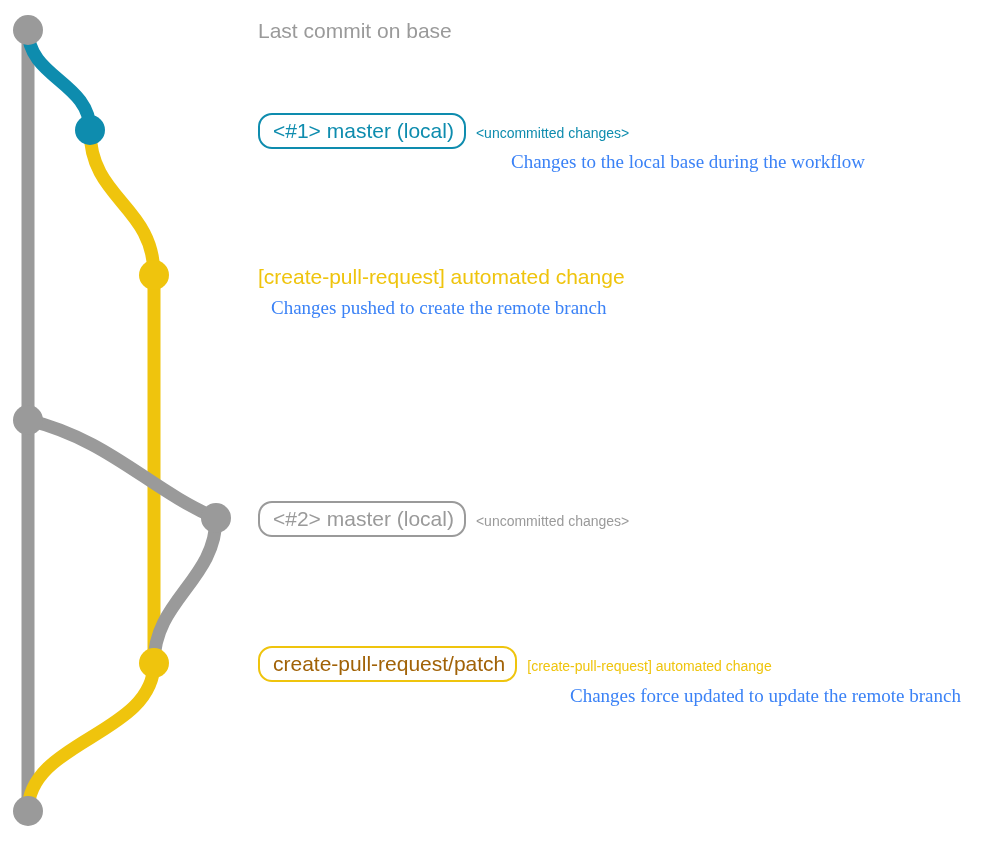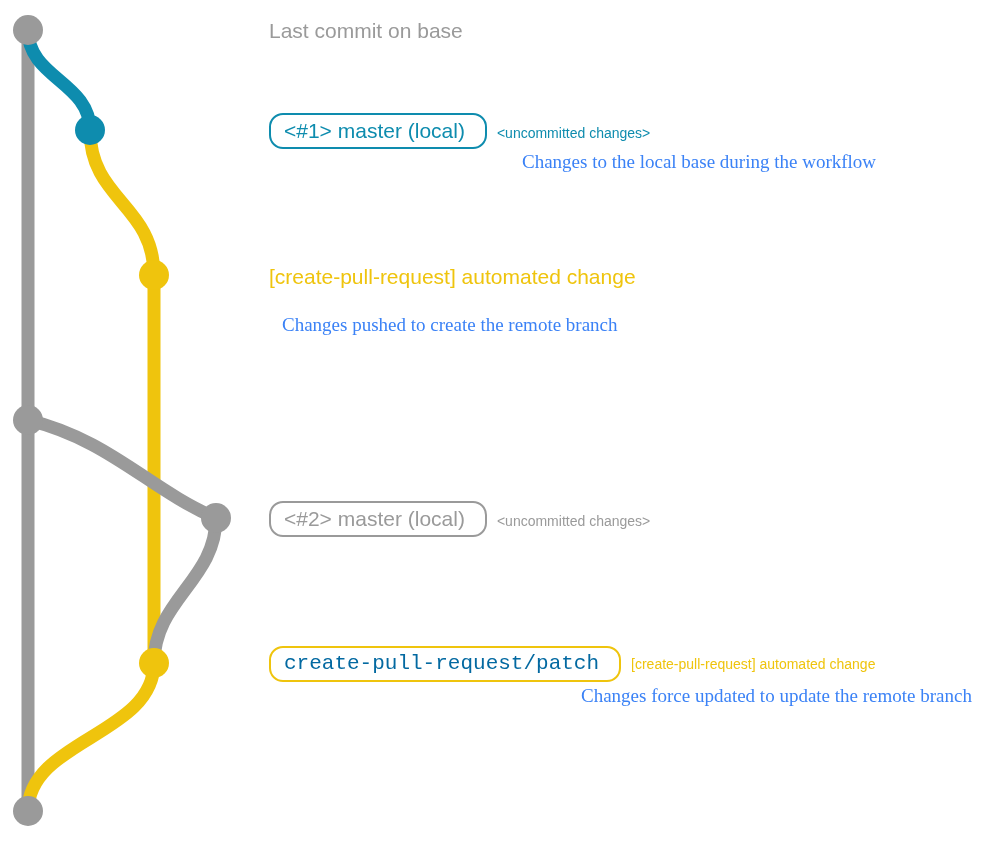--- a/index.html
+++ b/index.html
@@ -17,45 +17,45 @@
   }
   #graph-svg {
     position: absolute;
     left: 0;
     top: 0;
     width: 988px;
     height: 843px;
   }
   .labels-layer {
     position: absolute;
-    left: 11px;
+    left: 0;
     top: 0;
     width: 804px;
     height: 843px;
   }
   .row {
     position: absolute;
     display: flex;
     align-items: baseline;
     white-space: nowrap;
   }
   .pill {
     display: inline-block;
     border: 2px solid #999999;
     border-radius: 14px;
-    padding: 5px 20px 6px 13px;
+    padding: 5px 10px 6px 13px;
     font-size: 21px;
     line-height: 1;
     color: #999999;
     background: #ffffff;
     box-sizing: border-box;
   }
   .pill.blue  { border-color: #0e8cae; color: #0e8cae; }
   .pill.gray  { border-color: #9a9a9a; color: #9a9a9a; }
-  .pill.yellow{ border-color: #efc40d; color: #0369a1; font-family: Liberation Mono, monospace; }
+  .pill.yellow{ border-color: #efc40d; color: #a16207; }
   .subject {
     font-size: 14px;
     line-height: 1;
     margin-left: 10px;
   }
   .subject.blue   { color: #0e8cae; }
   .subject.gray   { color: #9a9a9a; }
   .subject.yellow { color: #efc40d; }
   .headline {
     position: absolute;
@@ -106,21 +106,21 @@
 
   <div class="headline gray" style="left:258px; top:20px;">Last commit on base</div>
 
   <div class="row" style="left:258px; top:113px;">
     <span class="pill blue">&lt;#1&gt; master (local)</span>
     <span class="subject blue">&lt;uncommitted changes&gt;</span>
   </div>
   <div class="note" style="left:511px; top:152px;">Changes to the local base during the workflow</div>
 
   <div class="headline yellow" style="left:258px; top:266px;">[create-pull-request] automated change</div>
-  <div class="note" style="left:271px; top:298px;margin-top:17px;">Changes pushed to create the remote branch</div>
+  <div class="note" style="left:271px; top:298px;">Changes pushed to create the remote branch</div>
 
 
   <div class="row" style="left:258px; top:501px;">
     <span class="pill gray">&lt;#2&gt; master (local)</span>
     <span class="subject gray">&lt;uncommitted changes&gt;</span>
   </div>
 
   <div class="row" style="left:258px; top:646px;">
     <span class="pill yellow">create-pull-request/patch</span>
     <span class="subject yellow">[create-pull-request] automated change</span>

